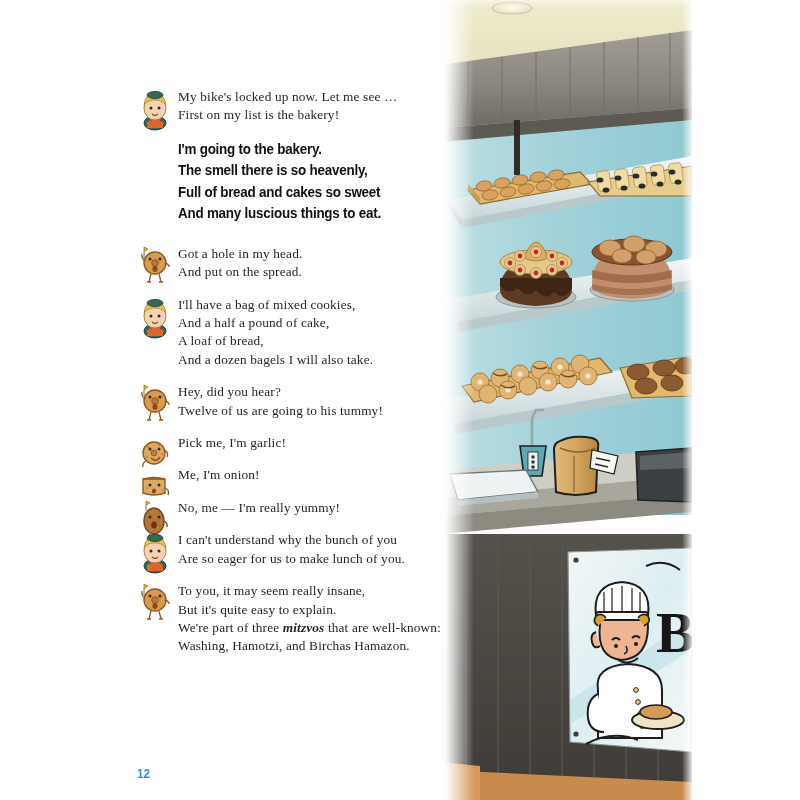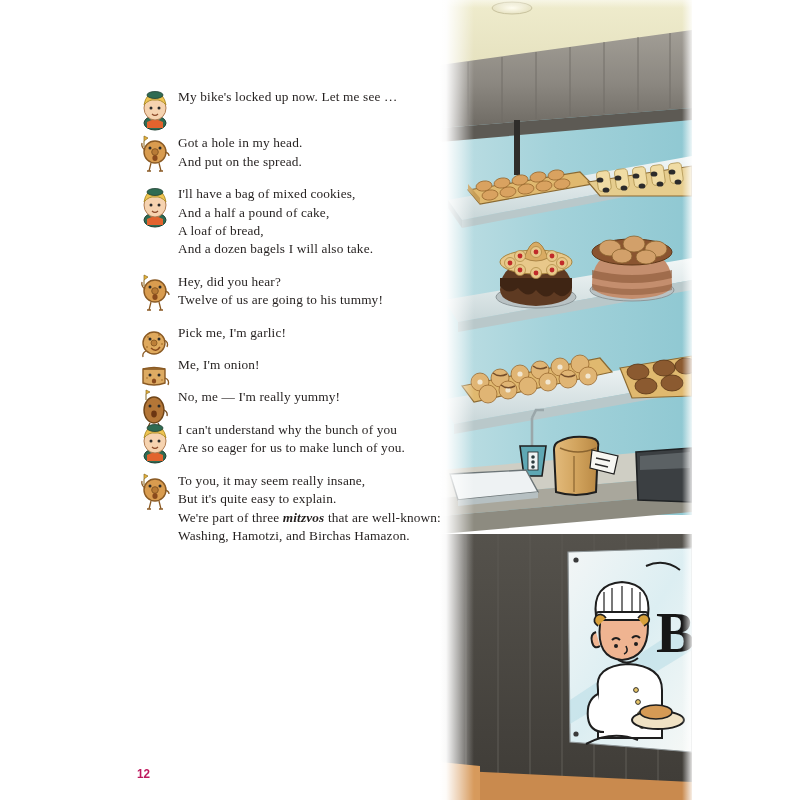--- a/index.html
+++ b/index.html
@@ -39,21 +39,21 @@
     font-weight:bold;font-size:14.6px;line-height:21.5px;
     color:#111111;letter-spacing:-.25px;
     transform:scaleX(.92);transform-origin:left center;
   }
   .gap-sm{height:8px;}
   .gap-md{height:14px;}
 
   .page-num{
     position:absolute;left:137px;top:760px;
     font-family:"Liberation Sans",sans-serif;
-    font-weight:bold;font-size:13px;color:#be185d;
+    font-weight:bold;font-size:13px;color:#3b82f6;
     transform:scaleX(.9);transform-origin:left center;
   }
 
   
   .illus{
     position:absolute;left:440px;top:0;width:252px;height:800px;
     overflow:hidden;
   }
   .illus svg{display:block;width:252px;height:800px;}
   
@@ -89,23 +89,32 @@
               <path d="M6 17 q2 -12 11 -12 q9 0 11 12 q-5 -6 -11 -5 q-6 -1 -11 5 z" fill="#efc451" stroke="#b08f2c" stroke-width="1"></path>
               <path d="M9 9 q8 -6 16 0 q-8 -3 -16 0 z" fill="#2f6b52"></path>
               <ellipse cx="17" cy="7" rx="8" ry="3.5" fill="#2f6b52" stroke="#1d3f31" stroke-width="0.8"></ellipse>
               <circle cx="13" cy="20" r="1.5" fill="#2b2b2b"></circle>
               <circle cx="21" cy="20" r="1.5" fill="#2b2b2b"></circle>
               <path d="M14 26 q3 3 6 0" stroke="#8d4a2a" stroke-width="1.2" fill="none"></path>
             </svg>
           </div>
           <div class="lines">
             <div class="line">My bike's locked up now. Let me see …</div>
-          </div>
-        </div>
-        <div class="gap-sm"></div>
+            <div class="line">First on my list is the bakery!</div>
+          </div>
+        </div>
+        <div class="gap-sm"></div>
+        <div class="stanza verse">
+          <div class="lines">
+            <div class="line">I'm going to the bakery.</div>
+            <div class="line">The smell there is so heavenly,</div>
+            <div class="line">Full of bread and cakes so sweet</div>
+            <div class="line">And many luscious things to eat.</div>
+          </div>
+        </div>
         <div class="gap-md"></div>
         <div class="stanza">
           <div class="speaker">
             <svg viewBox="0 0 34 40">
               <path d="M6 7 l0 -5 l4 2 z" fill="#e8b33a" stroke="#8a6a20" stroke-width="0.7"></path>
               <line x1="6" y1="7" x2="6" y2="13" stroke="#8a6a20" stroke-width="1"></line>
               <circle cx="17" cy="18" r="11" fill="#d99c4f" stroke="#8a5a24" stroke-width="1.4"></circle>
               <circle cx="17" cy="18" r="3.3" fill="#b87a35" stroke="#8a5a24" stroke-width="1"></circle>
               <circle cx="12" cy="14" r="1.5" fill="#2b2b2b"></circle>
               <circle cx="22" cy="14" r="1.5" fill="#2b2b2b"></circle>

